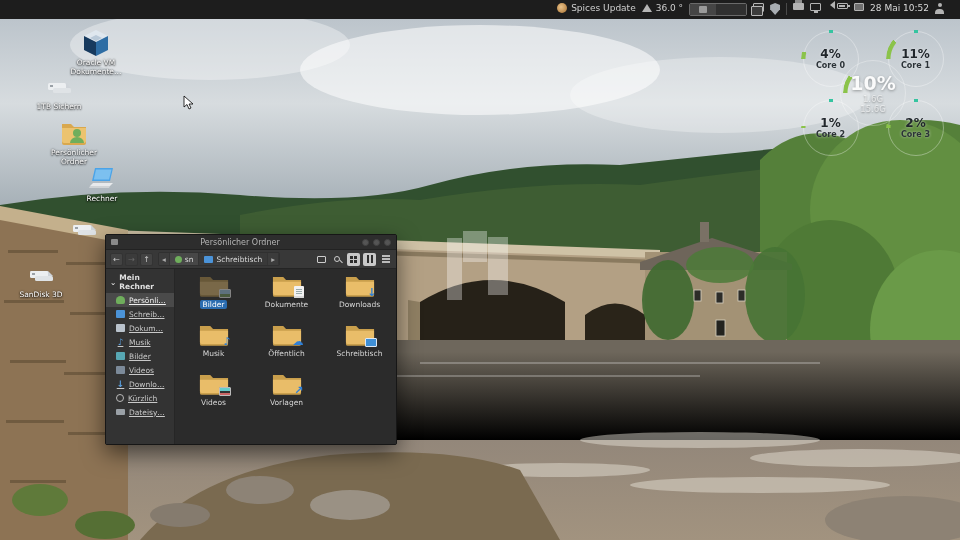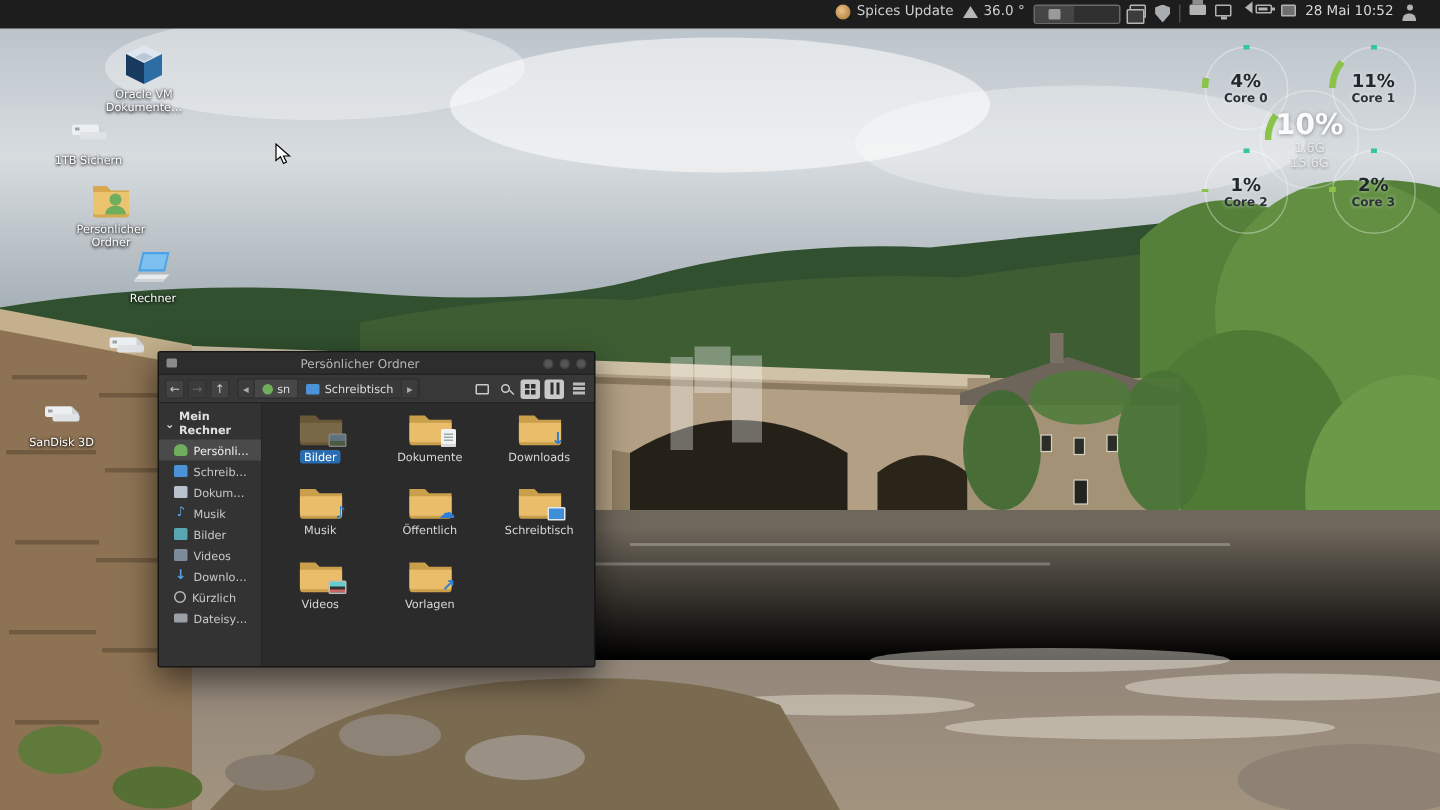--- a/index.html
+++ b/index.html
@@ -109,21 +109,21 @@
       linear-gradient(#2e2e2e,#2e2e2e) 4px 4px/3px 3px no-repeat; }
   .pause-glyph { display:flex; gap:2px; }
   .pause-glyph i { width:2px; height:8px; background:#2e2e2e; }
   .view-btn:not(.active) .pause-glyph i, .view-btn:not(.active) .list-glyph i { background:#bbb; }
   .list-glyph { display:flex; flex-direction:column; gap:1.5px; }
   .list-glyph i { width:8px; height:1.5px; background:#bbb; }
 
   #fm-body { flex:1; display:flex; min-height:0; }
   #sidebar { width:73px; background:#333333; border-right:1px solid #262626; padding-top:2px; overflow:hidden; }
   .sb-header { display:flex; align-items:center; gap:3px; padding:2px 4px; color:#e0e0e0; font-weight:bold; font-size:7.5px; }
-  .sb-item { display:flex; align-items:center; gap:4px; padding:2.5px 4px 2.5px 10px; color:#c9c9c9; font-size:7.5px; white-space:nowrap; }
+  .sb-item { display:flex; align-items:center; gap:4px; padding:2.5px 4px 2.5px 10px; color:#c9c9c9; font-size:7.5px; white-space:nowrap;text-decoration:underline; }
   .sb-item.selected { background:#4a4a4a; color:#f0f0f0; }
   .si { width:9px; height:8px; border-radius:1px; flex:0 0 auto; display:flex; align-items:center; justify-content:center; font-size:7px; color:#fff; }
   .si-user-home { background:#6fae5c; border-radius:50% 50% 2px 2px; }
   .si-desktop { background:#4b93d8; }
   .si-documents { background:#b9c2cc; }
   .si-music { background:transparent; color:#5aa0e0; font-size:9px; }
   .si-pictures { background:#57a7b3; }
   .si-videos { background:#7c8a99; }
   .si-downloads { background:transparent; color:#5aa0e0; font-weight:bold; font-size:9px; }
   .si-recent { background:transparent; border:1px solid #b9b9b9; border-radius:50%; width:8px; height:8px; }

